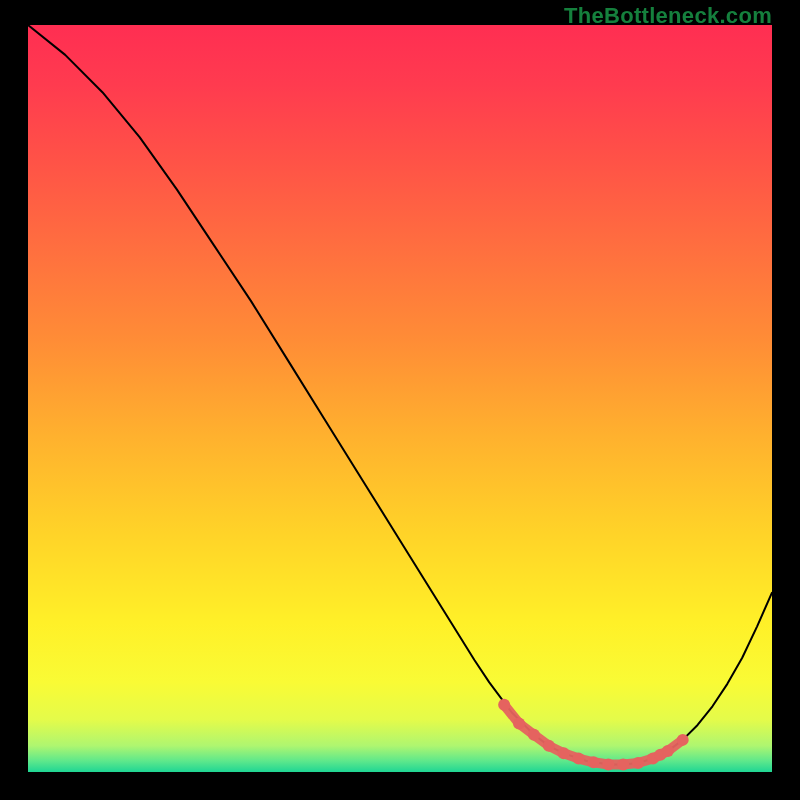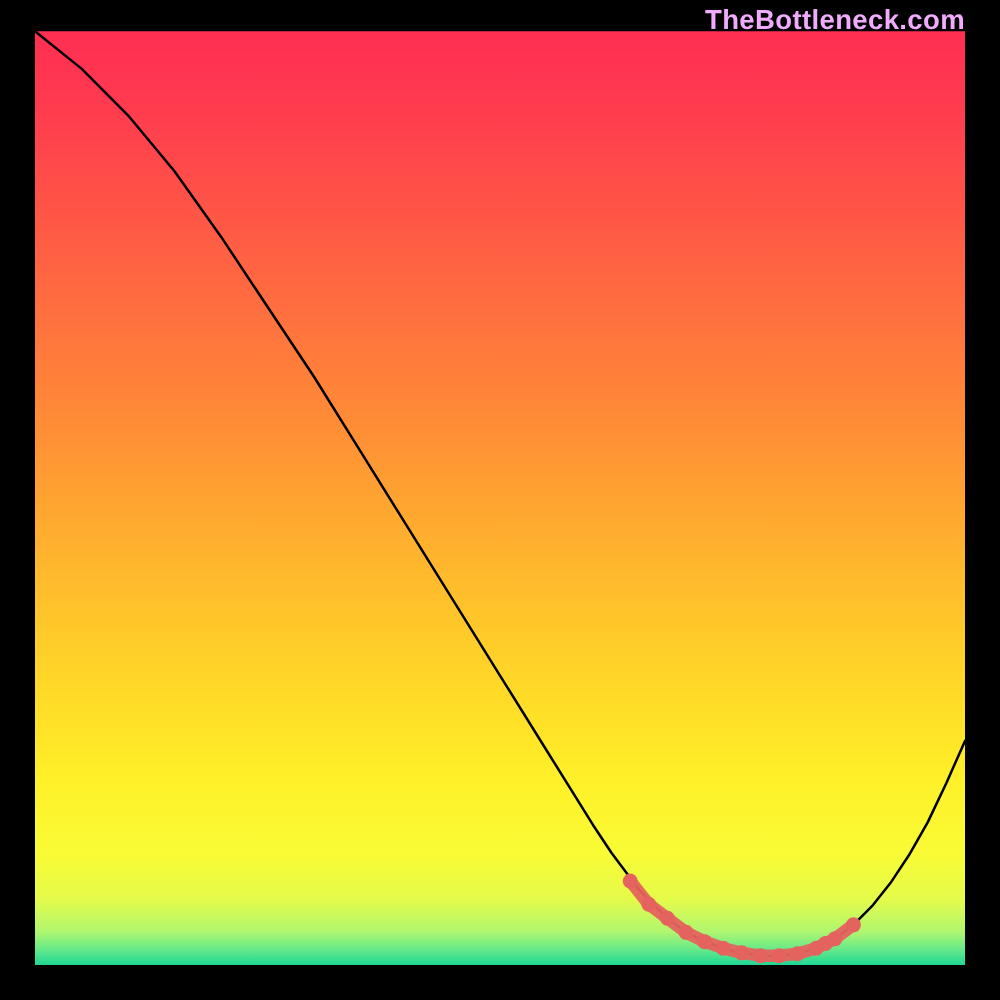--- a/index.html
+++ b/index.html
@@ -26,21 +26,21 @@
     height: 747px;
     
   }
   .watermark {
     position: absolute;
     top: 3px;
     right: 28px;
     font-family: Arial, Helvetica, sans-serif;
     font-size: 22px;
     font-weight: bold;
-    color: #f0abfc;
+    color: #15803d;
     letter-spacing: 0.3px;
   }
   svg.overlay {
     position: absolute;
     left: 28px;
     top: 25px;
     width: 744px;
     height: 747px;
     overflow: visible;
   }

